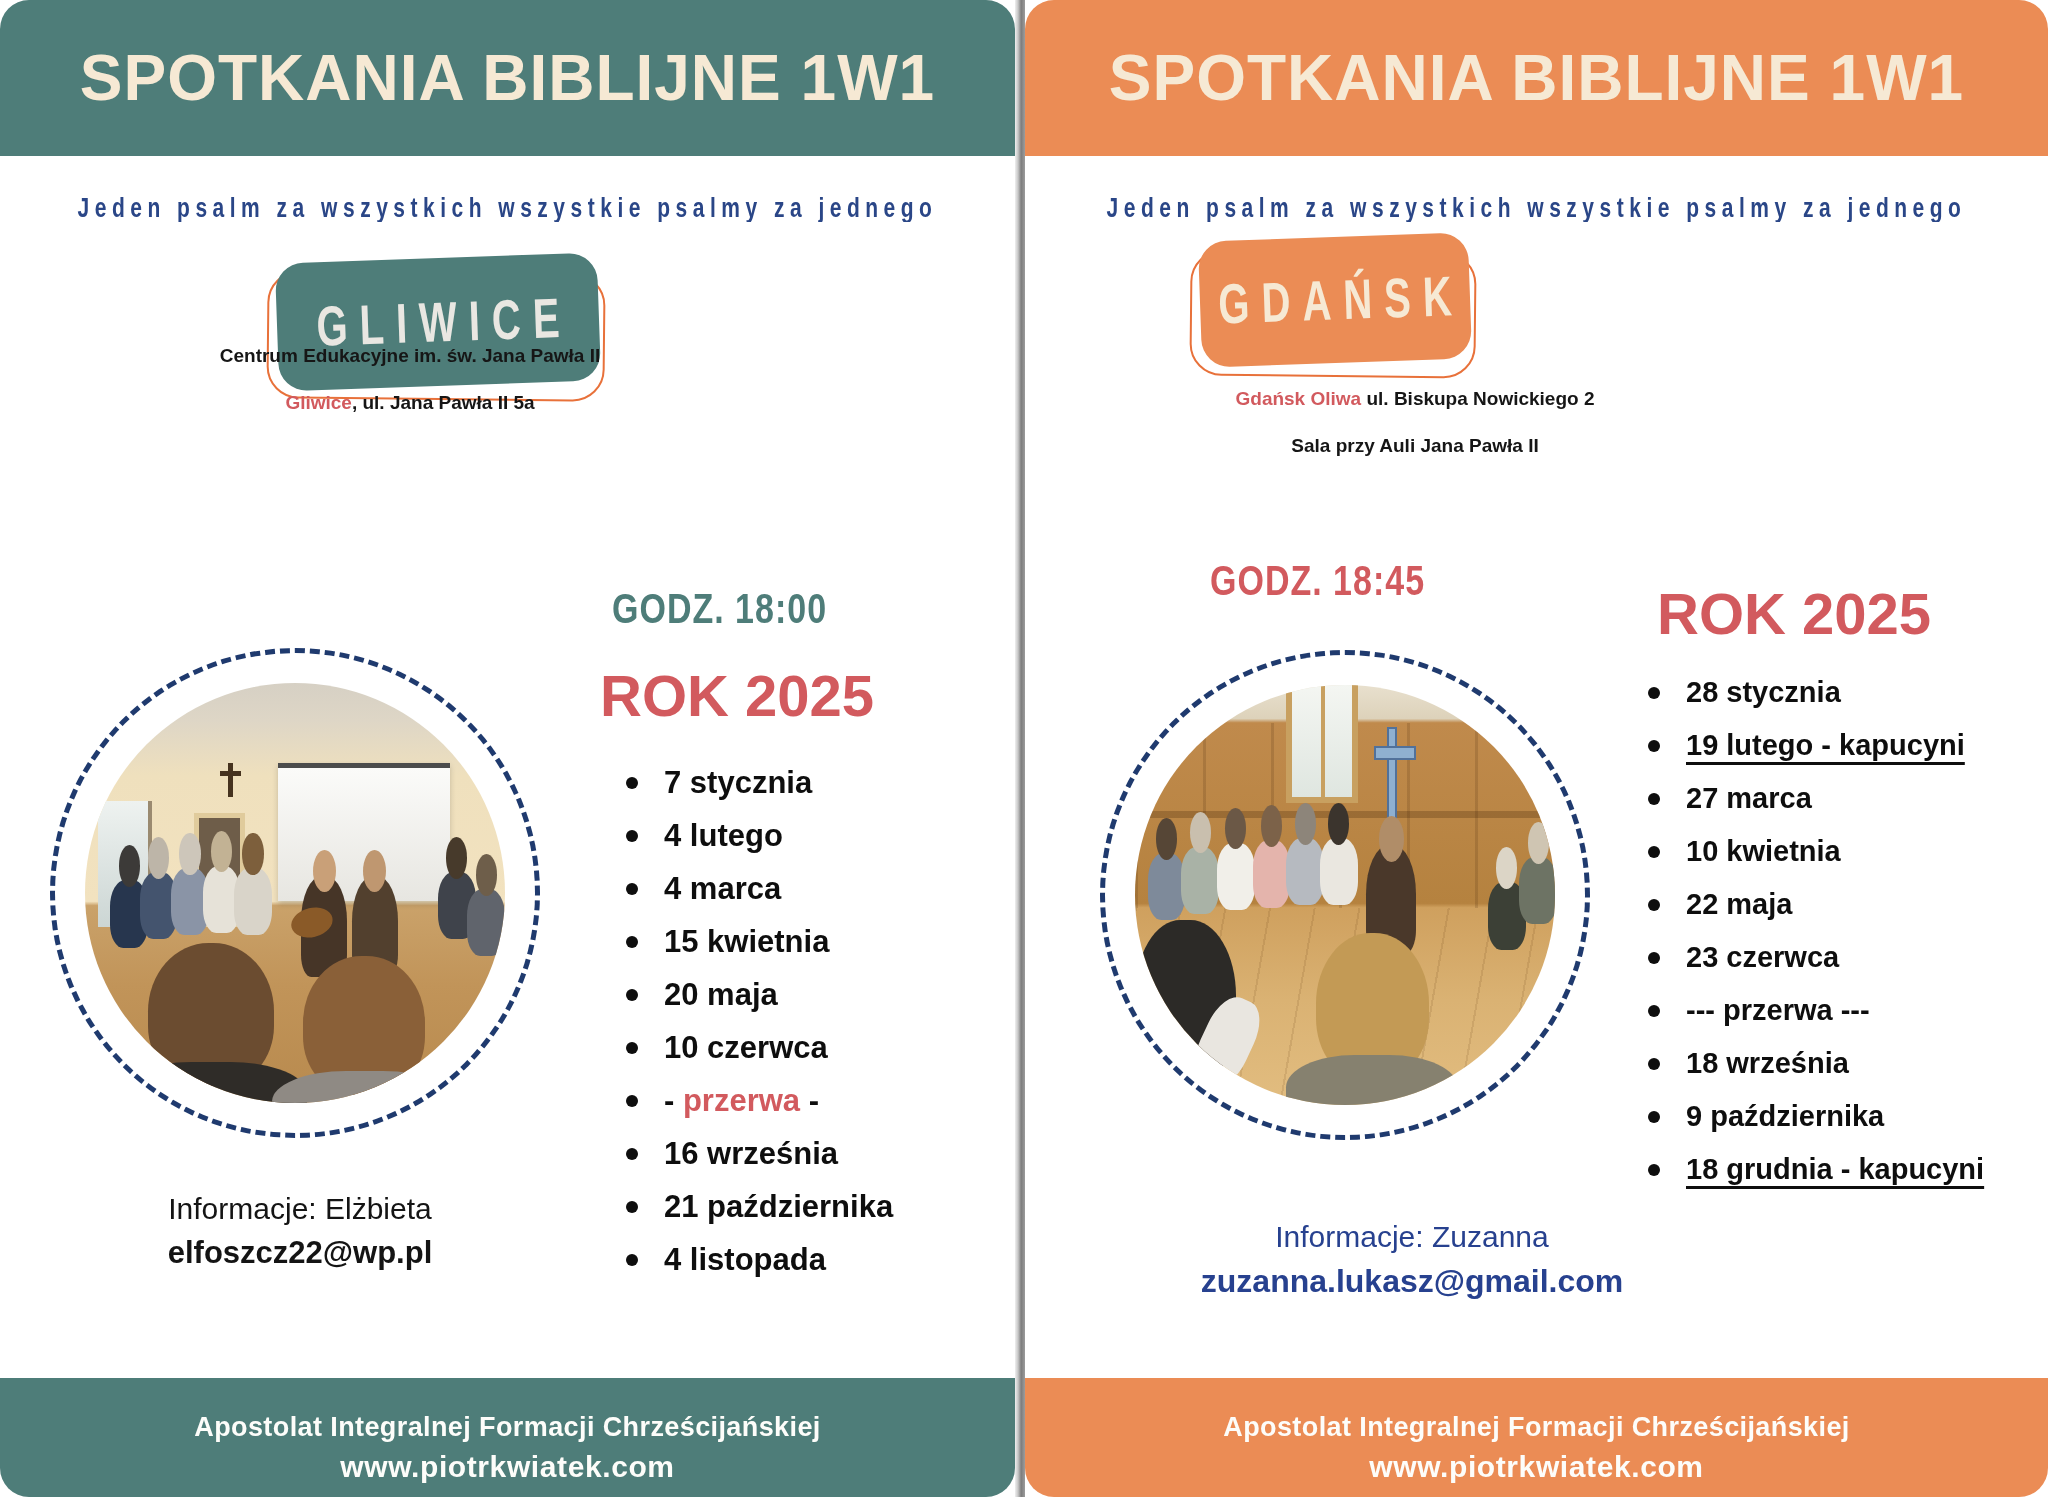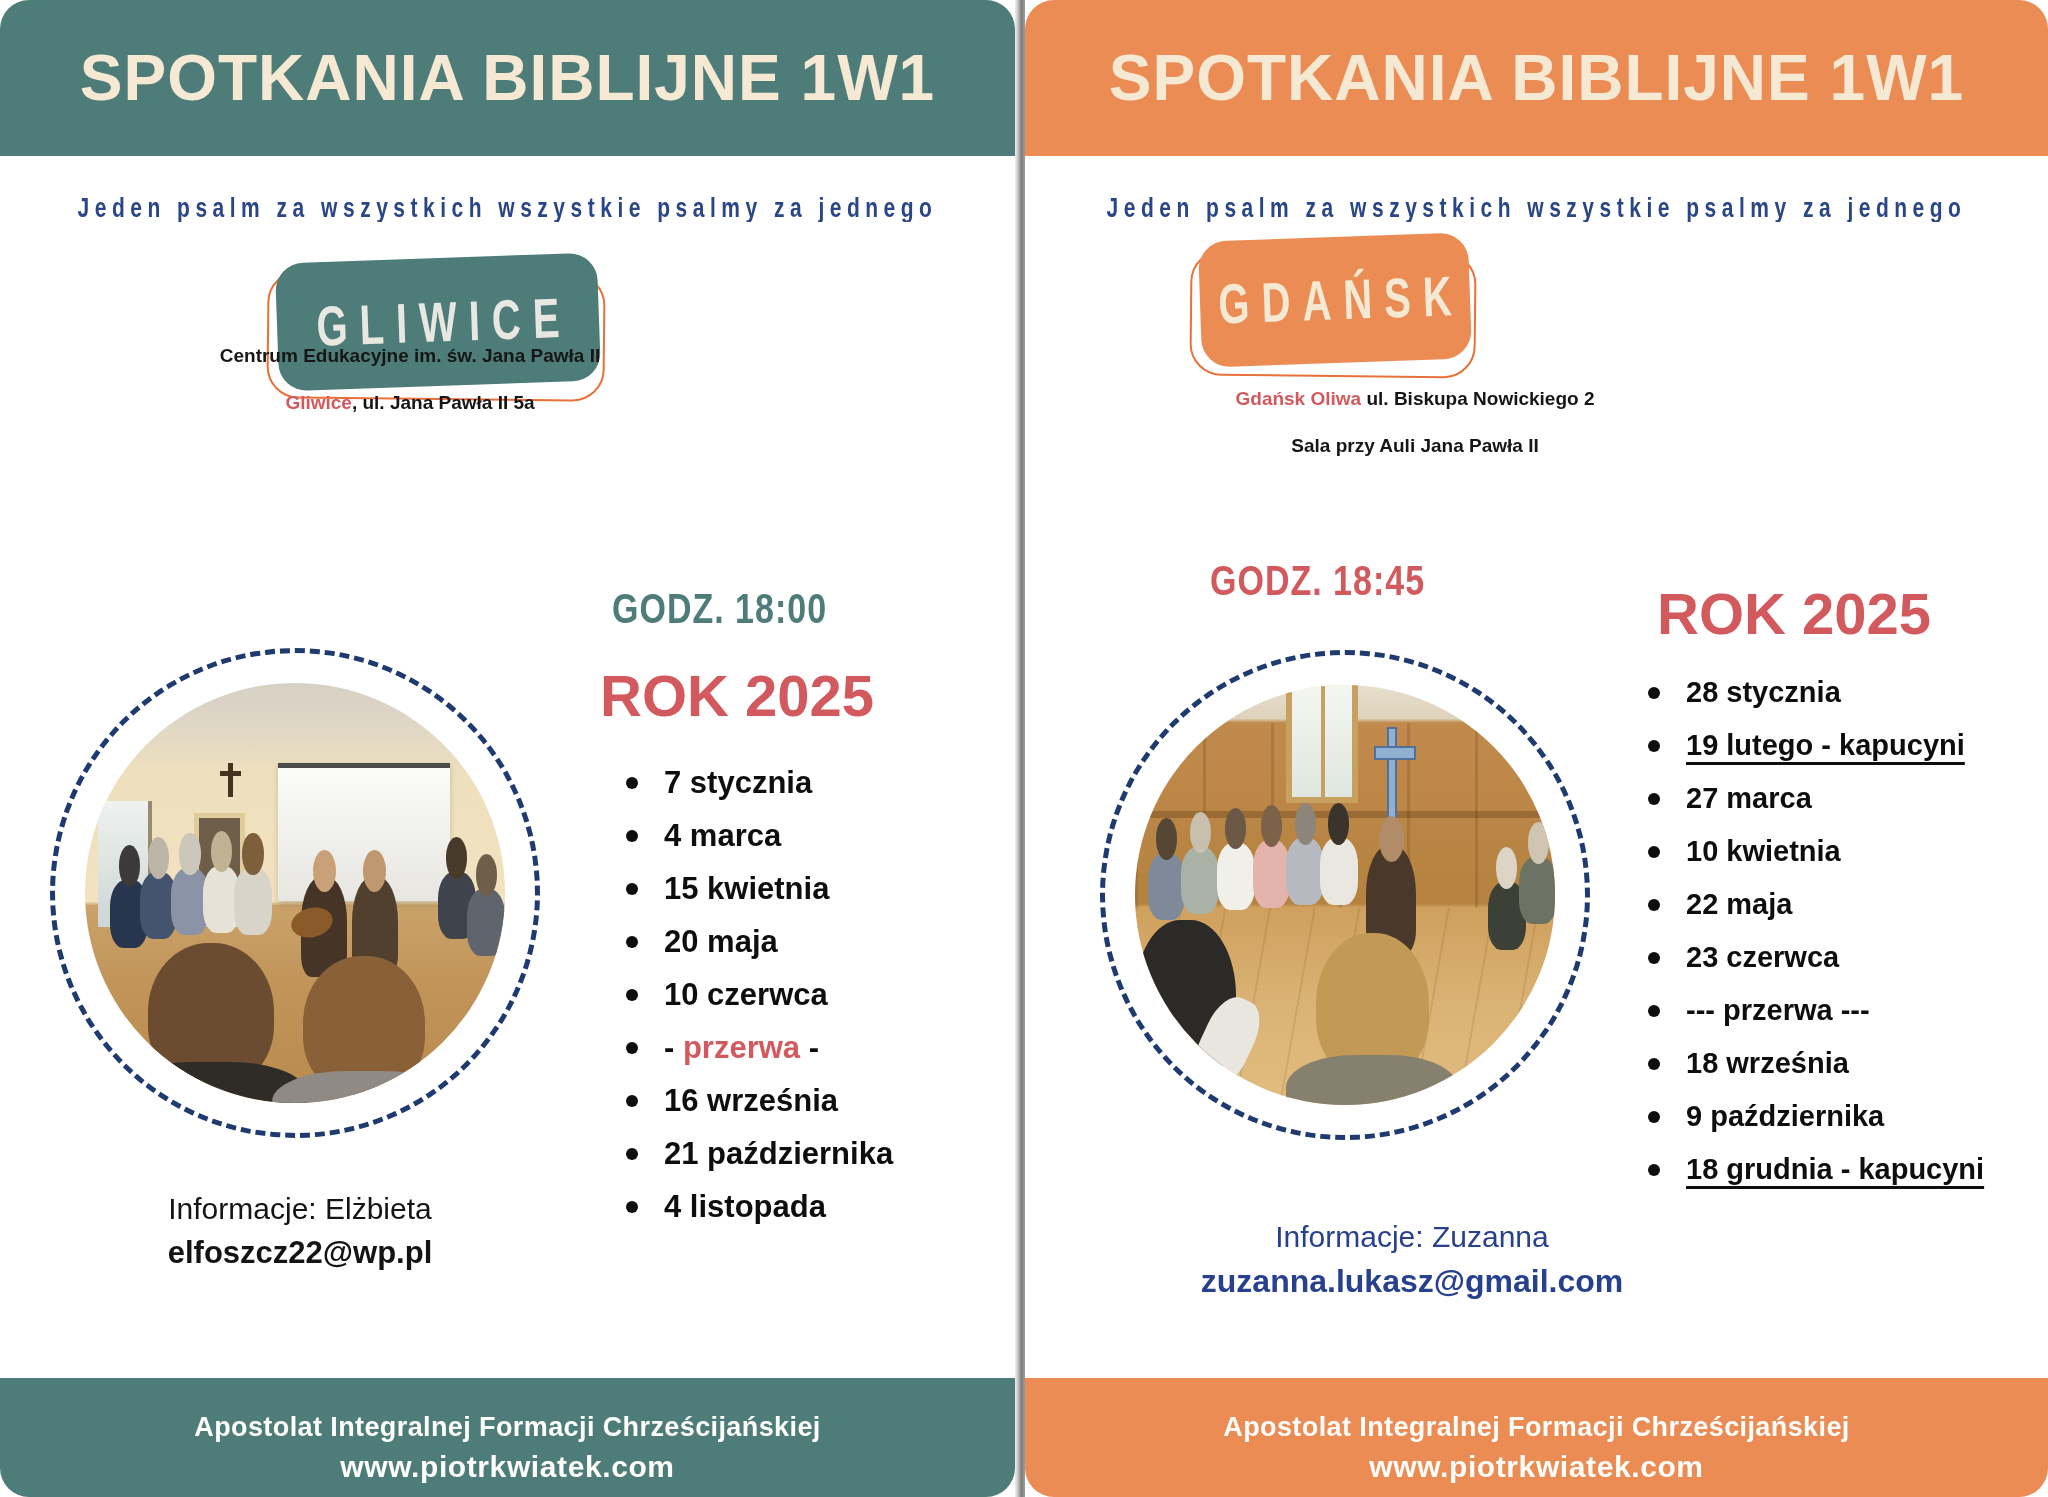--- a/index.html
+++ b/index.html
@@ -167,20 +167,24 @@
   <div class="time">GODZ. 18:00</div>
   <div class="year">ROK 2025</div>
 
   <ul class="dates">
     <li>
         <span class="dot"></span>
         <span class="txt">7 stycznia</span>
       </li>
     <li>
         <span class="dot"></span>
+        <span class="txt">4 lutego</span>
+      </li>
+    <li>
+        <span class="dot"></span>
         <span class="txt">4 marca</span>
       </li>
     <li>
         <span class="dot"></span>
         <span class="txt">15 kwietnia</span>
       </li>
     <li>
         <span class="dot"></span>
         <span class="txt">20 maja</span>
       </li>

